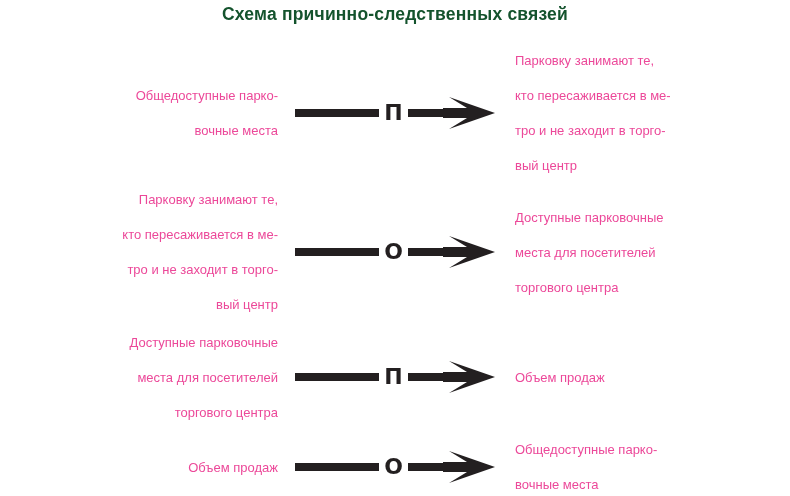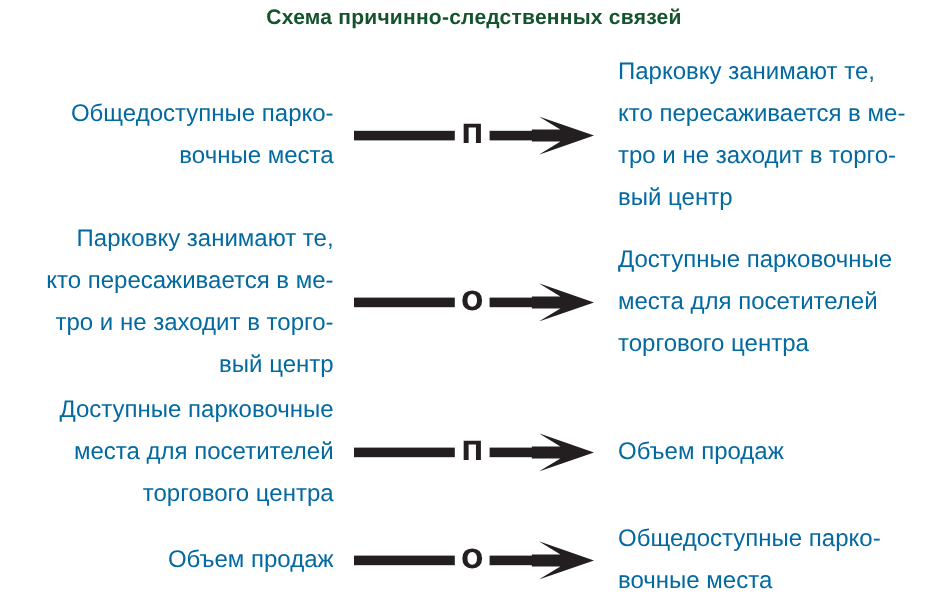--- a/index.html
+++ b/index.html
@@ -32,23 +32,23 @@
   .relation-row {
     position: absolute;
     left: 0;
     width: 790px;
     height: 0;
   }
 
   
   .node-text {
     position: absolute;
-    font-size: 20px;
+    font-size: 13px;
     line-height: 35px;
-    color: #0369a1;
+    color: #ec4899;
     white-space: pre-line;
   }
   .node-left {
     right: 512px;          
     text-align: right;
     width: 300px;
   }
   .node-right {
     left: 515px;
     text-align: left;

